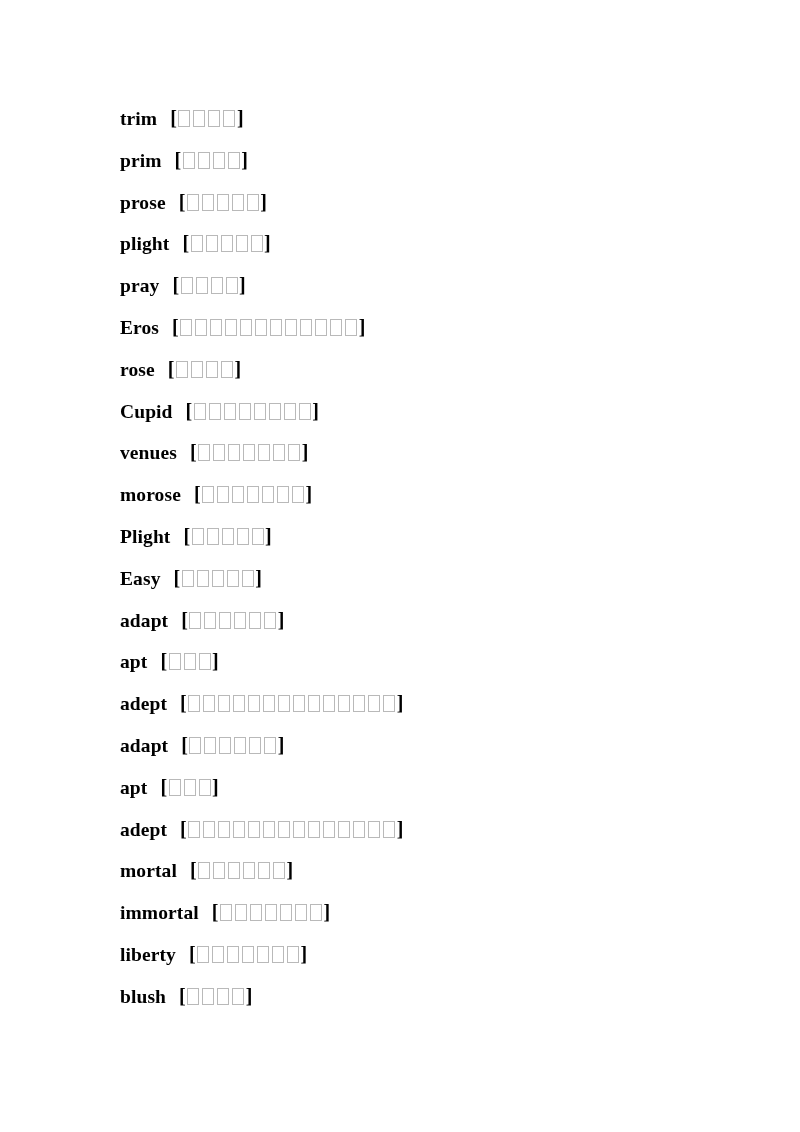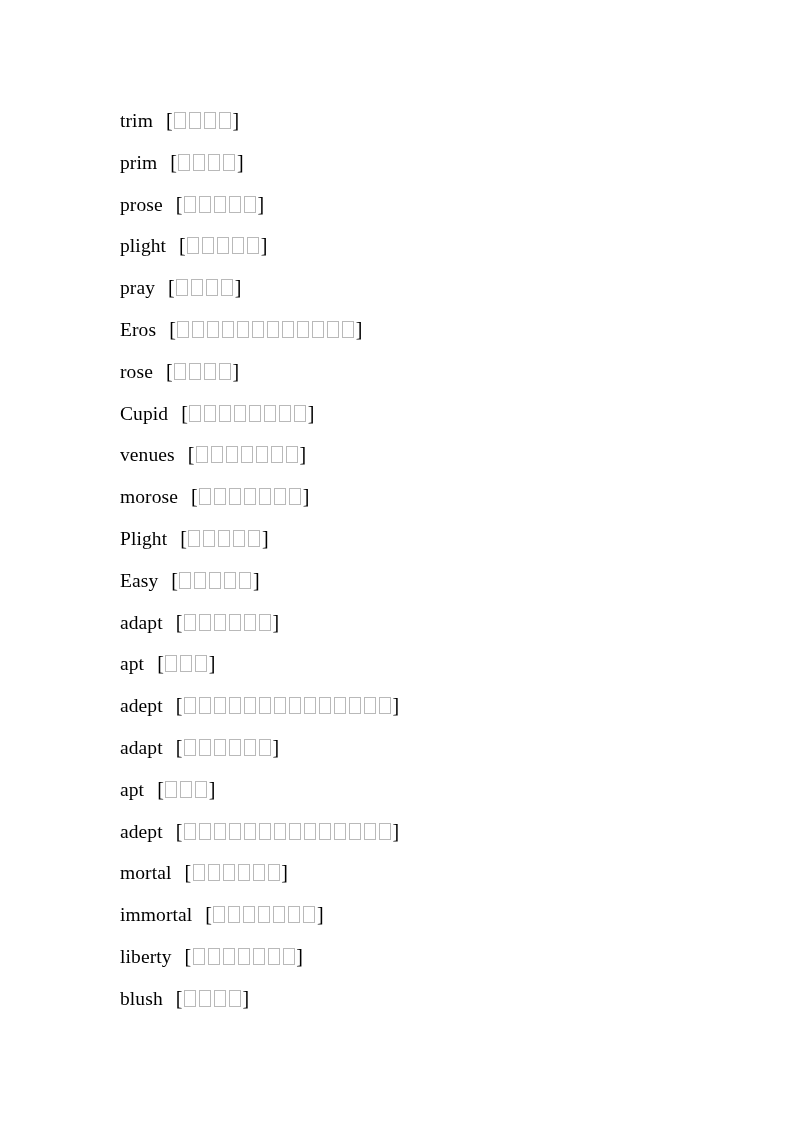--- a/index.html
+++ b/index.html
@@ -30,23 +30,24 @@
 
   .entry-list {
     list-style: none;
     margin: 0;
     padding: 0;
   }
 
   .entry {
     display: block;
     height: 41.8px;
-    line-height: 33px;
+    line-height: 28px;
     white-space: nowrap;
     font-size: 19.5px;
+    font-weight: bold;
   }
 
   .headword {
     font-family: "Liberation Serif", "DejaVu Serif", serif;
     font-size: 19.5px;
     color: #000000;
     letter-spacing: 0.1px;
   }
 
   .gap {

